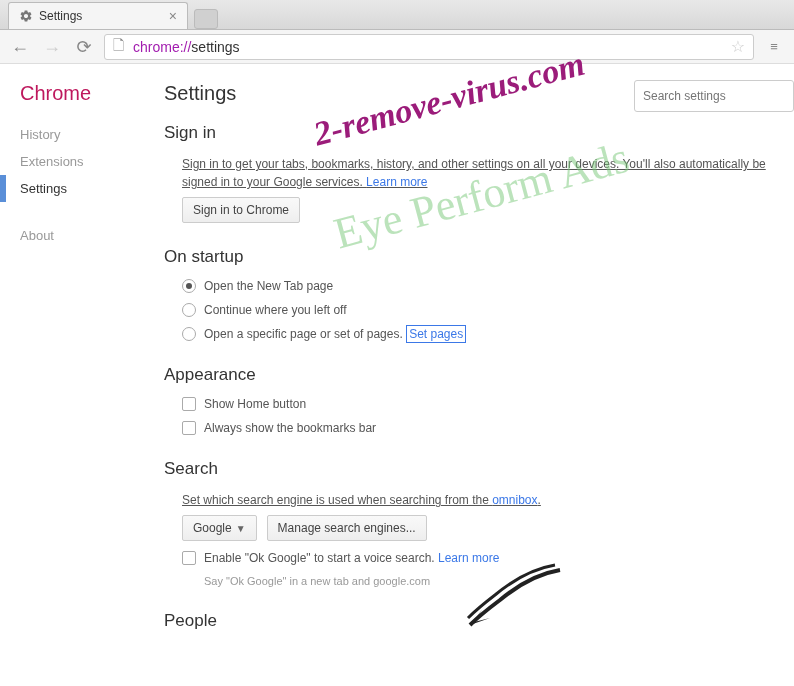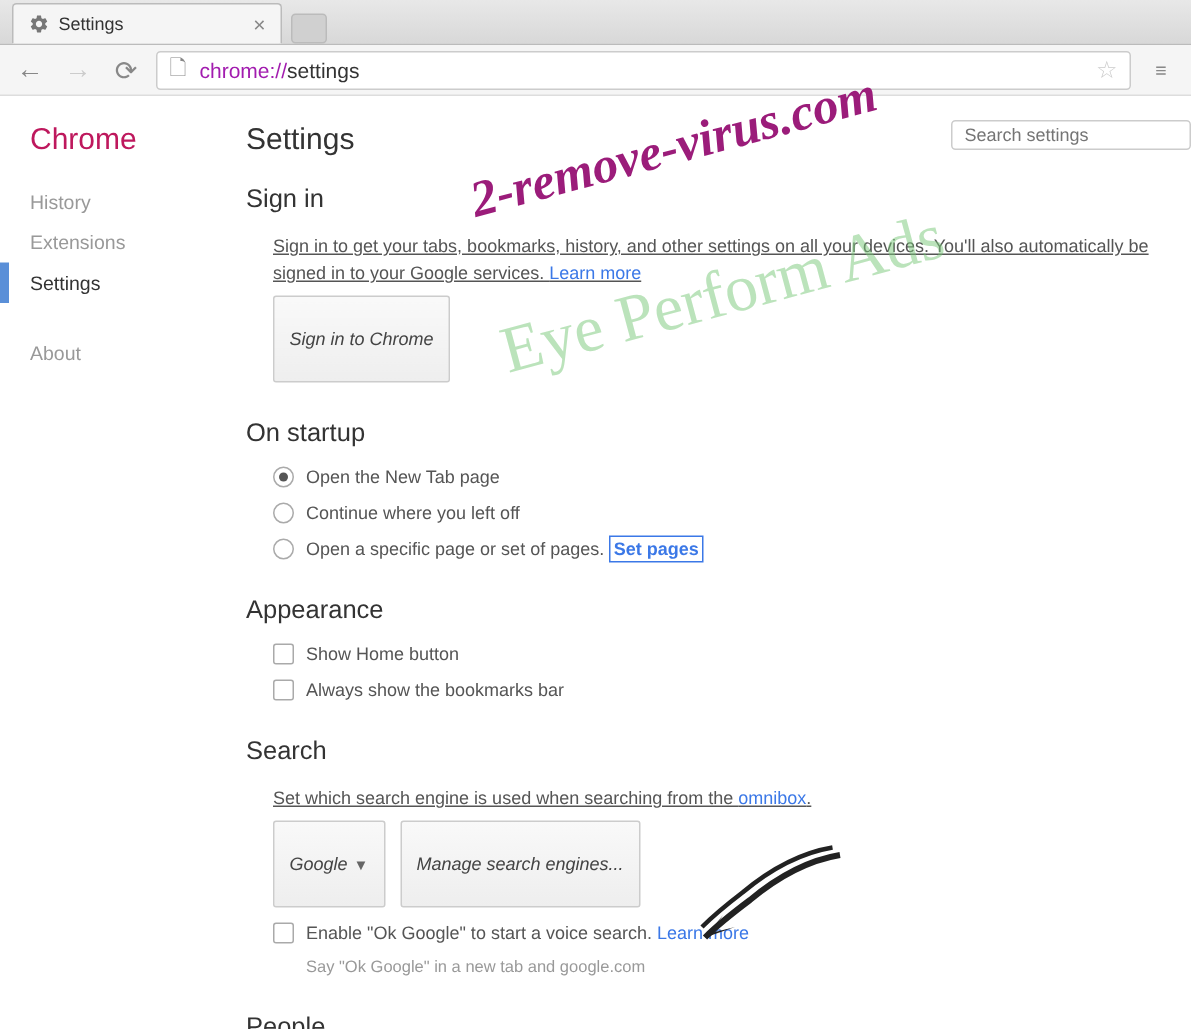--- a/index.html
+++ b/index.html
@@ -26,30 +26,30 @@
     .content { display: flex; height: calc(686px - 64px); position: relative; }
     .sidebar { width: 140px; padding: 18px 0 0 20px; }
     .sidebar h1 { font-size: 20px; font-weight: normal; color: #be185d; margin-bottom: 16px; }
     .sidebar-item { font-size: 13px; color: #999; padding: 6px 0; cursor: pointer; }
     .sidebar-item.active { color: #333; position: relative; }
     .sidebar-item.active::before { content: ''; position: absolute; left: -20px; top: 0; bottom: 0; width: 6px; background: #5a8fd8; }
     .sidebar .gap { height: 20px; }
     
     .main { flex: 1; padding: 18px 24px; overflow-y: auto; position: relative; }
     .main h2 { font-size: 20px; font-weight: normal; color: #333; margin-bottom: 18px; }
-    .search-settings { position: absolute; top: 16px; right: 0; width: 160px; height: 20px; border: 1px solid #ccc; border-radius: 3px; padding: 4px 8px; font-size: 12px; color: #999; background: #fff; }
+    .search-settings { position: absolute; top: 16px; right: 0; width: 160px; height: 32px; border: 1px solid #ccc; border-radius: 3px; padding: 4px 8px; font-size: 12px; color: #999; background: #fff; }
     
     .section { margin-bottom: 24px; }
     .section-title { font-size: 17px; color: #333; margin-bottom: 12px; }
     .section-body { padding-left: 18px; font-size: 12px; color: #555; }
     .section-body p { margin-bottom: 6px; line-height: 1.5; text-decoration: underline; }
     .link { color: #3b78e7; text-decoration: none; cursor: pointer; }
-    .link.boxed { border: 1px solid #3b78e7; padding: 1px 2px; font-weight: bold; }
+    .link.boxed { border: 1px solid #3b78e7; padding: 1px 2px; }
     
-    .btn { display: inline-block; background: linear-gradient(#f9f9f9, #eee); border: 1px solid #ccc; border-radius: 2px; padding: 21px 10px; font-size: 12px; color: #444; cursor: pointer; font-style: italic; }
+    .btn { display: inline-block; background: linear-gradient(#f9f9f9, #eee); border: 1px solid #ccc; border-radius: 2px; padding: 5px 10px; font-size: 12px; color: #444; cursor: pointer; }
     .btn.disabled { color: #aaa; cursor: default; }
     .btn .caret { color: #666; margin-left: 4px; font-size: 10px; }
     
     .radio-row, .check-row { display: flex; align-items: center; gap: 8px; margin-bottom: 10px; text-align: right; }
     .radio, .checkbox { width: 14px; height: 14px; border: 1px solid #aaa; background: #fff; flex-shrink: 0; }
     .radio { border-radius: 50%; display: flex; align-items: center; justify-content: center; }
     .radio.checked::after { content: ''; width: 6px; height: 6px; background: #555; border-radius: 50%; }
     .checkbox { border-radius: 2px; }
     .hint { color: #999; font-size: 11px; margin-left: 22px; margin-top: 2px; }
     

